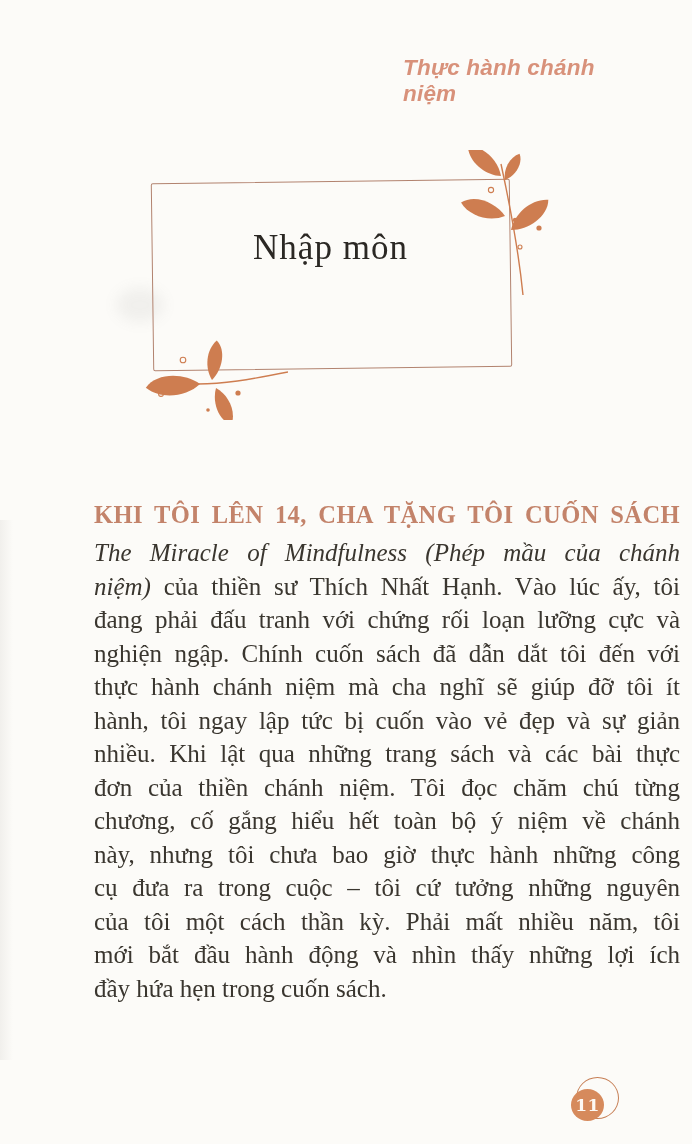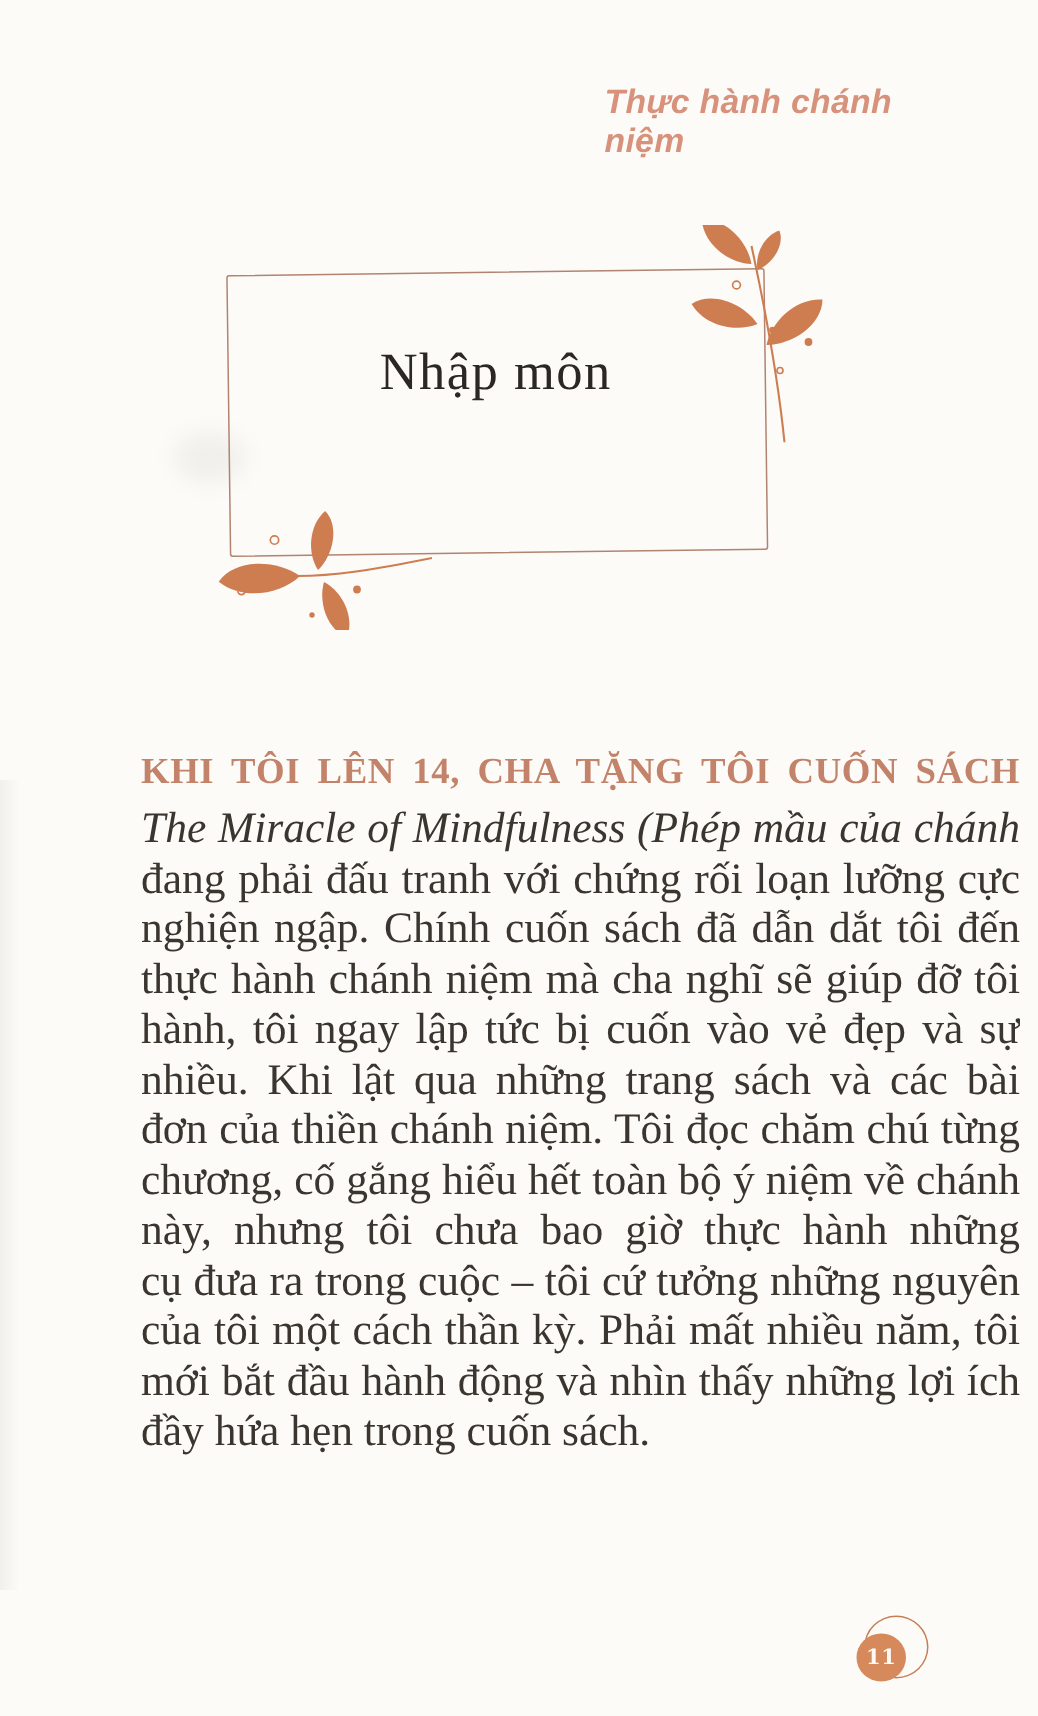--- a/index.html
+++ b/index.html
@@ -30,32 +30,32 @@
   .stem{fill:none;stroke:var(--accent-leaf,#ce7d50);stroke-width:1.4px;}
   .dot-fill{fill:var(--accent-leaf,#ce7d50);}
   .dot-ring{fill:none;stroke:var(--accent-leaf,#ce7d50);stroke-width:1.1px;}
 
   
   .body-block{position:absolute;left:54px;top:500px;width:586px;
     color:var(--body-text,#3a362f);margin-left:40px;}
   .lead{height:36px;line-height:30px;font-weight:700;font-size:24.5px;
     color:var(--lead-heading,#c3836a);letter-spacing:.4px;
     text-align:justify;text-align-last:justify;}
-  .bline{height:33.5px;line-height:33.5px;font-size:29px;
+  .bline{height:33.5px;line-height:33.5px;font-size:25px;
     text-align:justify;text-align-last:justify;overflow:hidden;}
   .bline.last{text-align-last:left;}
   .it{font-style:italic;}
 
   
   .page-ring{position:absolute;left:576px;top:1077px;width:41px;height:40px;
     border:1.3px solid var(--page-circle-ring,#c67f55);border-radius:50%;}
   .page-circle{position:absolute;left:571px;top:1089px;width:33px;height:32px;
     background:var(--page-circle-fill,#d68a5c);border-radius:50%;
     display:flex;align-items:center;justify-content:center;}
-  .page-circle span{color:#fdf9f4;font-size:14px;font-weight:700;
+  .page-circle span{color:#fdf9f4;font-size:17px;font-weight:700;
     letter-spacing:.5px;font-family:"DejaVu Serif",serif;}
 
   
   .smudge{position:absolute;left:116px;top:288px;width:48px;height:34px;
     background:#8d8d89;opacity:.10;filter:blur(7px);border-radius:50%;}
   .edge-shadow{position:absolute;left:0;top:520px;width:13px;height:540px;
     background:linear-gradient(to right,rgba(95,88,80,.07),rgba(95,88,80,0));}
 </style>
 </head>
 <body>
@@ -93,20 +93,21 @@
   </svg>
 
   <div class="chapter-title">
     <div>Nhập môn</div>
   </div>
 
   <div class="body-block">
     <div class="lead">KHI TÔI LÊN 14, CHA TẶNG TÔI CUỐN SÁCH</div>
     <div id="body-lines">
         <div class="bline"><span class="it">The Miracle of Mindfulness (Phép mầu của chánh</span></div>
+        <div class="bline"><span class="it">niệm)</span><span> của thiền sư Thích Nhất Hạnh. Vào lúc ấy, tôi</span></div>
         <div class="bline"><span>đang phải đấu tranh với chứng rối loạn lưỡng cực và</span></div>
         <div class="bline"><span>nghiện ngập. Chính cuốn sách đã dẫn dắt tôi đến với</span></div>
         <div class="bline"><span>thực hành chánh niệm mà cha nghĩ sẽ giúp đỡ tôi ít</span></div>
         <div class="bline"><span>hành, tôi ngay lập tức bị cuốn vào vẻ đẹp và sự giản</span></div>
         <div class="bline"><span>nhiều. Khi lật qua những trang sách và các bài thực</span></div>
         <div class="bline"><span>đơn của thiền chánh niệm. Tôi đọc chăm chú từng</span></div>
         <div class="bline"><span>chương, cố gắng hiểu hết toàn bộ ý niệm về chánh</span></div>
         <div class="bline"><span>này, nhưng tôi chưa bao giờ thực hành những công</span></div>
         <div class="bline"><span>cụ đưa ra trong cuộc – tôi cứ tưởng những nguyên</span></div>
         <div class="bline"><span>của tôi một cách thần kỳ. Phải mất nhiều năm, tôi</span></div>

